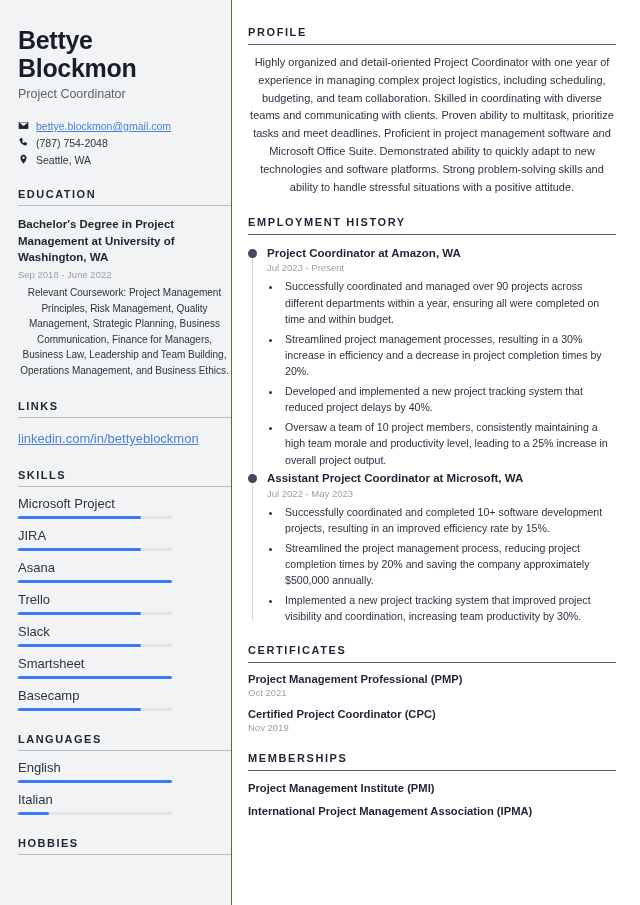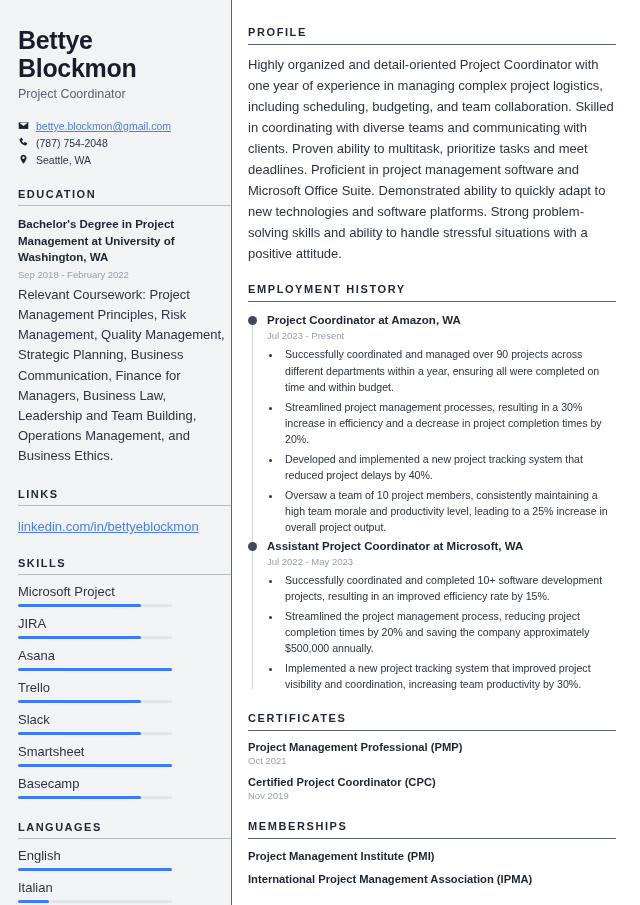--- a/index.html
+++ b/index.html
@@ -42,21 +42,21 @@
     color: #1d2433; padding-bottom: 5px;
   }
   .rule { height: 1px; background: #b9bdc4; width: 100%; }
 
   .edu-title {
     font-size: 11.5px; font-weight: bold; color: #1d2433;
     line-height: 1.45; margin-top: 10px;
   }
   .edu-date { font-size: 9.5px; color: #9aa0aa; margin-top: 3px; }
   .edu-desc {
-    font-size: 13px; color: #2c3342; line-height: 1.55; margin-top: 5px;
+    font-size: 10px; color: #2c3342; line-height: 1.55; margin-top: 5px; text-align: center;
   }
 
   .link-row { margin-top: 11px; }
   .link-row a {
     font-size: 13px; color: #4b7fe0; text-decoration: underline;
   }
 
   .bar-item { margin-top: 9px; }
   .bar-label { font-size: 13px; color: #2c3342; margin-bottom: 5px; }
   .bar-track {
@@ -66,21 +66,21 @@
 
   
   .main { flex: 1; padding: 26px 24px 0 16px; overflow: hidden; }
   .main-head {
     font-size: 11px; font-weight: bold; letter-spacing: 1.6px;
     color: #1d2433; padding-bottom: 6px;
   }
   .main-rule { height: 1px; background: #5a6270; width: 100%; }
   .main-section { margin-bottom: 19px; }
   .profile-text {
-    font-size: 13px; color: #2c3342; line-height: 1.62; margin-top: 9px;
+    font-size: 11px; color: #2c3342; line-height: 1.62; margin-top: 9px; text-align: center;
   }
 
   .timeline { position: relative; margin-top: 11px; padding-left: 0; }
   .tl-line {
     position: absolute; left: 4px; top: 6px; bottom: 4px;
     width: 1px; background: #d4d7dc;
   }
   .job { position: relative; padding-left: 19px; margin-bottom: 3px; }
   .dot {
     position: absolute; left: 0; top: 3px;
@@ -137,21 +137,21 @@
           <circle cx="8" cy="5.5" r="1.7" fill="#f2f3f5"></circle>
         </svg>
         <span>Seattle, WA</span>
       </div>
     </div>
 
     <section class="side-section">
       <div class="side-head">EDUCATION</div>
       <div class="rule"></div>
       <div class="edu-title">Bachelor's Degree in Project Management at University of Washington, WA</div>
-      <div class="edu-date">Sep 2018 - February 2022</div>
+      <div class="edu-date">Sep 2018 - June 2022</div>
       <div class="edu-desc">Relevant Coursework: Project Management Principles, Risk Management, Quality Management, Strategic Planning, Business Communication, Finance for Managers, Business Law, Leadership and Team Building, Operations Management, and Business Ethics.</div>
     </section>
 
     <section class="side-section">
       <div class="side-head">LINKS</div>
       <div class="rule"></div>
       <div class="link-row">
         <a href="#">linkedin.com/in/bettyeblockmon</a>
       </div>
     </section>

